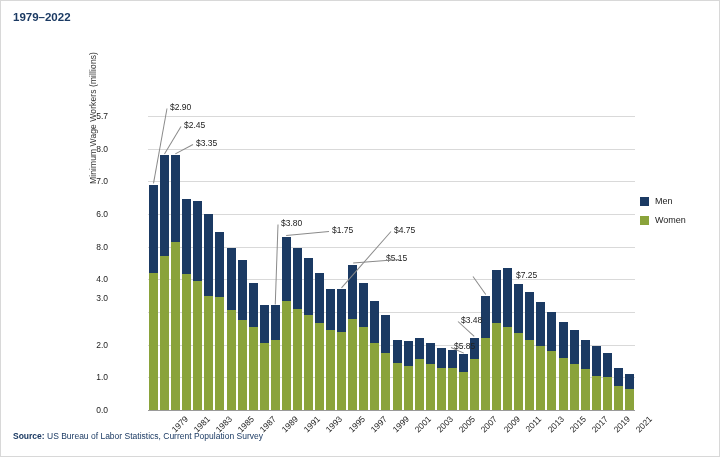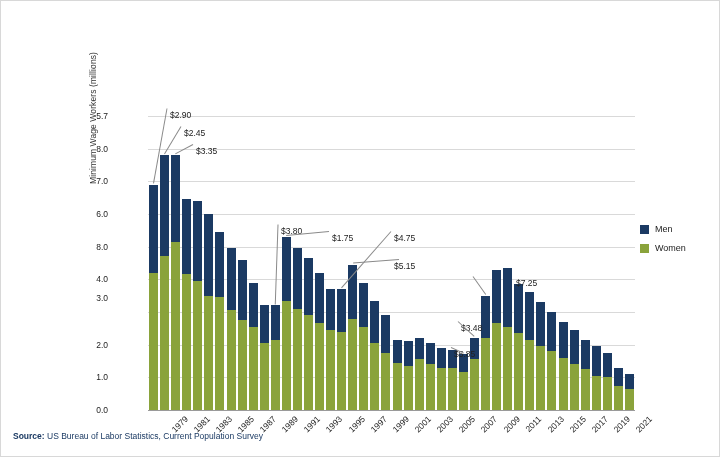--- a/index.html
+++ b/index.html
@@ -114,36 +114,34 @@
     transform-origin: right top;
     text-align: right;
     white-space: nowrap;
   }
   
   .callout {
     position: absolute;
     font-size: 8.5px;
     color: #222222;
     white-space: nowrap;
-    margin-top: 8px;
   }
   .leader {
     position: absolute;
     background: #8a8a8a;
     height: 1px;
     transform-origin: left center;
   }
   
   #legend {
     position: absolute;
     left: 640px;
     top: 196px;
     font-size: 9px;
     color: #222222;
-    margin-top: 28px;
   }
   .legend-row {
     display: flex;
     align-items: center;
     margin-bottom: 9px;
   }
   .legend-swatch {
     width: 9px;
     height: 9px;
     margin-right: 6px;
@@ -157,20 +155,21 @@
     color: #1b3a63;
   }
   #source b { font-weight: bold; }
 </style>
 </head>
 <body>
 
 <div id="frame"></div>
 
 <div id="title">
+  <span class="line2">1979–2022</span>
 </div>
 
 <div id="plot-area">
   <div id="y-axis-title">Minimum Wage Workers (millions)</div>
   <div id="y-ticks">
       <div class="ytick" style="top: 352px;">0.0</div>
       <div class="ytick" style="top: 319.333px;">1.0</div>
       <div class="ytick" style="top: 286.667px;">2.0</div>
       <div class="ytick" style="top: 240px;">3.0</div>
       <div class="ytick" style="top: 221.333px;">4.0</div>
@@ -401,21 +400,21 @@
       <div class="callout" style="left: 110px; top: 62px;">$2.45</div>
       <div class="leader" style="left: 107px; top: 68px; width: 31.7604px; transform: rotate(121.084deg);"></div>
       <div class="callout" style="left: 122px; top: 80px;">$3.35</div>
       <div class="leader" style="left: 119px; top: 86px; width: 19.6202px; transform: rotate(152.037deg);"></div>
       <div class="callout" style="left: 207px; top: 160px;">$3.80</div>
       <div class="leader" style="left: 204px; top: 166px; width: 79.5131px; transform: rotate(91.9574deg);"></div>
       <div class="callout" style="left: 258px; top: 167px;">$1.75</div>
       <div class="leader" style="left: 255px; top: 173px; width: 42.8227px; transform: rotate(174.819deg);"></div>
       <div class="callout" style="left: 320px; top: 167px;">$4.75</div>
       <div class="leader" style="left: 317px; top: 173px; width: 74.7135px; transform: rotate(131.296deg);"></div>
-      <div class="callout" style="left: 320px; top: 195px;">$5.15</div>
+      <div class="callout" style="left: 312px; top: 195px;">$5.15</div>
       <div class="leader" style="left: 325px; top: 201px; width: 46.3812px; transform: rotate(175.507deg);"></div>
       <div class="callout" style="left: 380px; top: 283px;">$5.85</div>
       <div class="leader" style="left: 377px; top: 289px; width: 13.5911px; transform: rotate(23.7173deg);"></div>
       <div class="callout" style="left: 387px; top: 257px;">$3.48</div>
       <div class="leader" style="left: 384px; top: 263px; width: 22.3974px; transform: rotate(42.5065deg);"></div>
       <div class="callout" style="left: 402px; top: 212px; padding-left: 40px;">$7.25</div>
       <div class="leader" style="left: 399px; top: 218px; width: 21.6877px; transform: rotate(54.5472deg);"></div>
     </div>
 </div>
 

